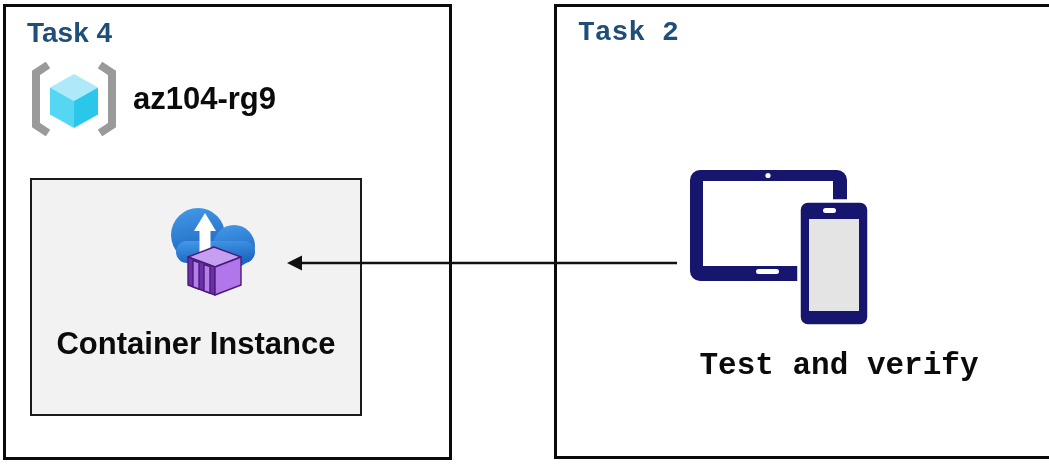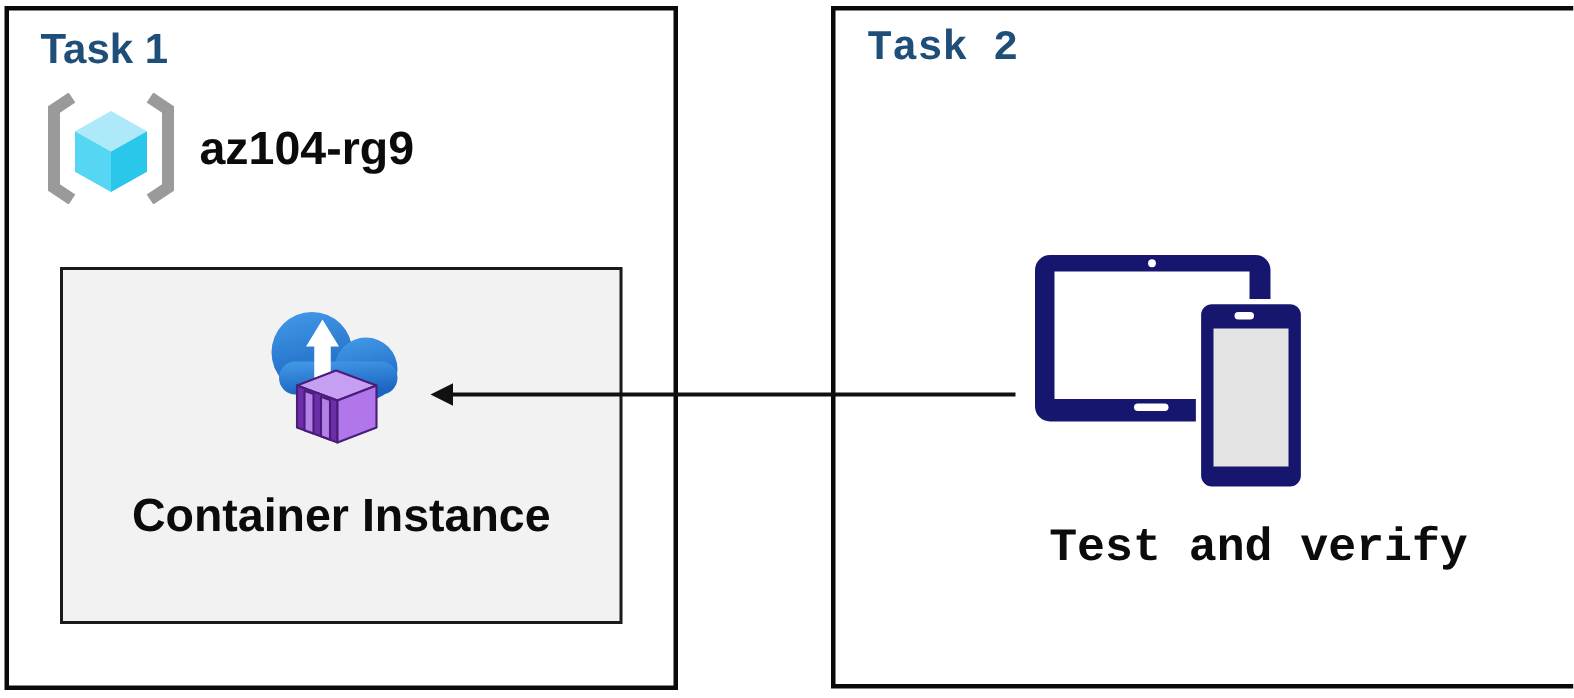--- a/index.html
+++ b/index.html
@@ -13,21 +13,21 @@
   }
   #task1-box{left:3px;top:4px;width:449px;height:456px;}
   #task2-box{left:554px;top:4px;width:535px;height:455px;font-family:Liberation Mono, monospace;}
   .box-title{
     position:absolute;left:21px;top:10px;font-size:28px;font-weight:bold;
     color:var(--title-blue,#1F4E79);letter-spacing:0;
   }
   .rg-row{position:absolute;left:25px;top:55px;display:flex;align-items:center;gap:16px;}
   .rg-name{font-size:31px;font-weight:bold;color:var(--text-black,#0b0b0b);}
   #inner-box{
-    position:absolute;left:34px;top:171px;width:375px;height:238px;
+    position:absolute;left:24px;top:171px;width:332px;height:238px;
     background:var(--inner-bg,#F2F2F2);border:2px solid var(--inner-border,#1a1a1a);
     box-sizing:border-box;
   }
   #container-icon{position:absolute;left:136px;top:25px;}
   .inner-label{
     position:absolute;left:0;top:146px;width:100%;text-align:center;
     font-size:31px;font-weight:bold;color:var(--text-black,#0b0b0b);
   }
   #devices-icon{position:absolute;left:131px;top:157px;}
   .device-label{
@@ -52,21 +52,21 @@
   .arrow-head{fill:var(--arrow-black,#111);}
   #cloud-grad-stop1{stop-color:var(--cloud-top,#459BE8);}
   #cloud-grad-stop2{stop-color:var(--cloud-bottom,#1B66C2);}
 </style>
 </head>
 <body>
 
 <div id="canvas">
 
   <div id="task1-box" class="task-box">
-    <div class="box-title">Task 1</div>
+    <div class="box-title">Task 4</div>
 
     <div class="rg-row">
       <svg width="86" height="74" viewBox="0 0 86 74" aria-label="azure-resource-group">
         <polyline class="stroke-bracket" points="17,3 5,11 5,63 17,71"></polyline>
         <polyline class="stroke-bracket" points="69,3 81,11 81,63 69,71"></polyline>
         <g>
           <polygon class="cube-top" points="43,12 67,25.5 43,39 19,25.5"></polygon>
           <polygon class="cube-left" points="19,25.5 43,39 43,66 19,52.5"></polygon>
           <polygon class="cube-right" points="43,39 67,25.5 67,52.5 43,66"></polygon>
         </g>

